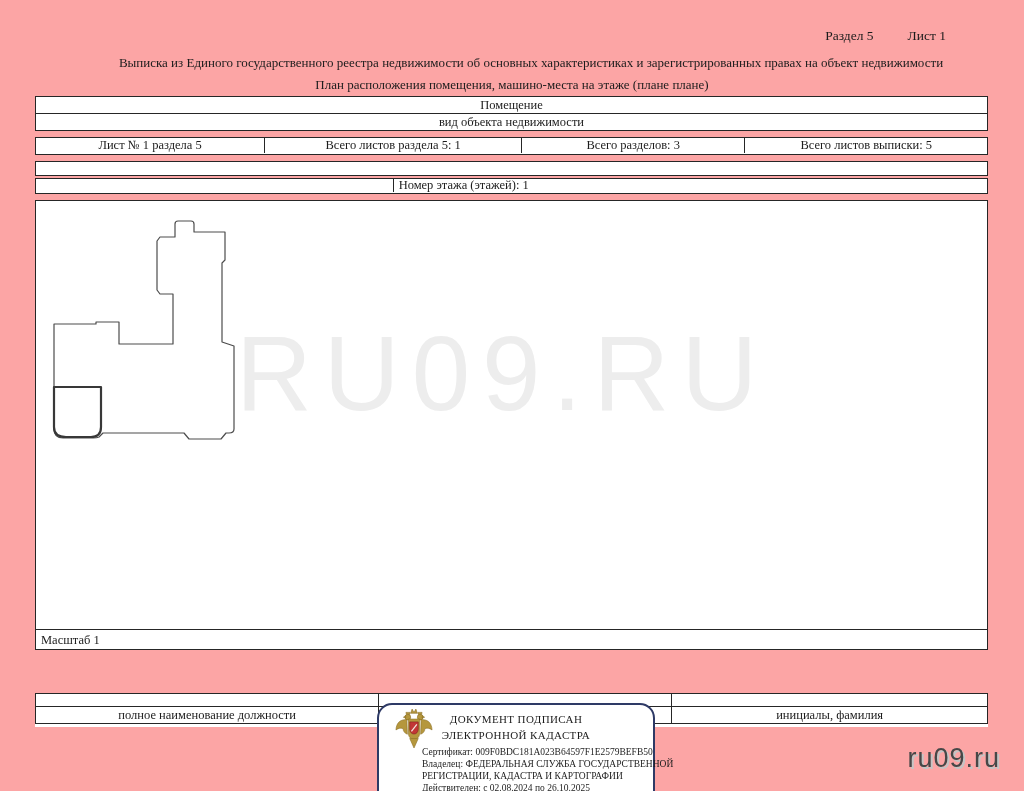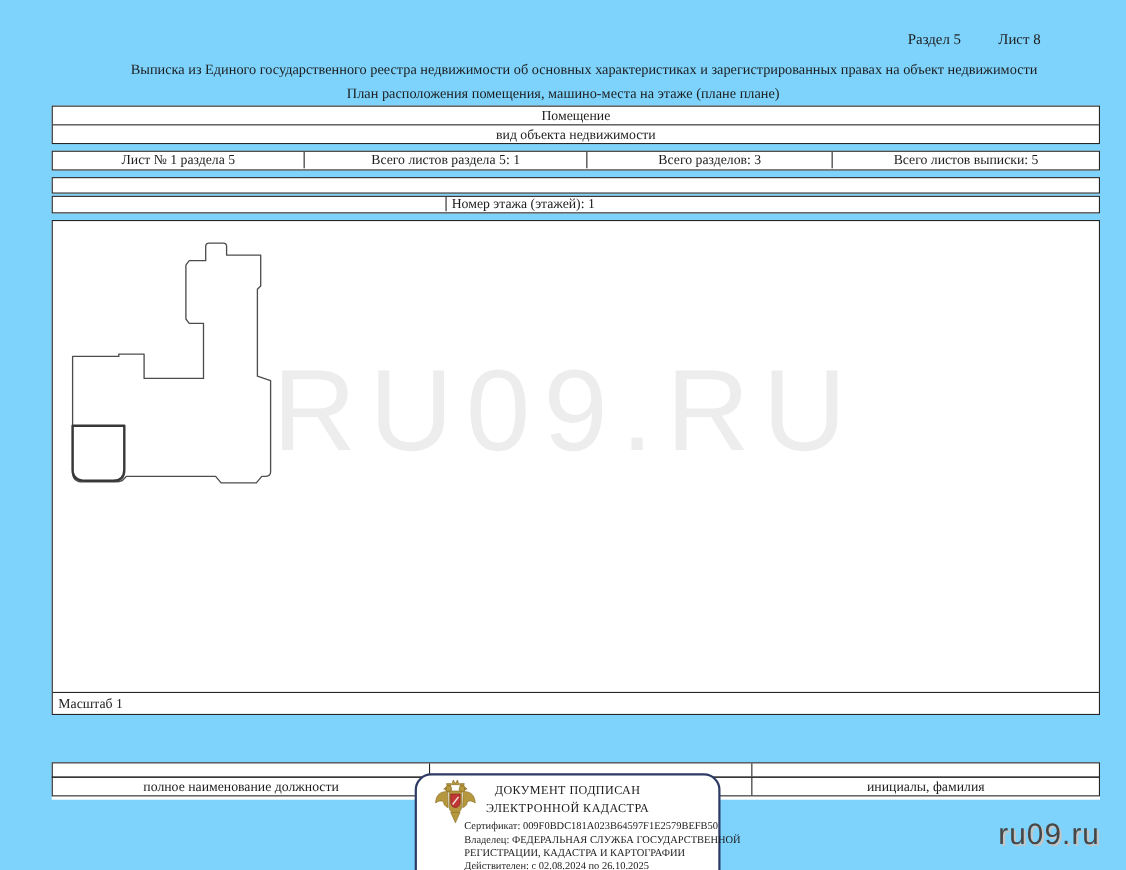--- a/index.html
+++ b/index.html
@@ -1,25 +1,25 @@
 <!DOCTYPE html>
 <html><head>
 <meta charset="utf-8">
 <style>
   html,body{margin:0;padding:0;background:#fff;}
   .sheet{
-    position:relative; width:1024px; height:791px; background:#7dd3fc;
+    position:relative; width:1024px; height:791px; background:#fca5a5;
     font-family:"Liberation Serif", serif; color:#1c1c1c; overflow:hidden;
   }
   
   .hdr-right{position:absolute; top:28px; right:78px; display:flex; gap:34px; font-size:13.5px;}
   .doc-title{position:absolute; top:55px; left:0; width:100%; text-align:center; font-size:13px;padding-left:19px;}
   .doc-subtitle{position:absolute; top:77px; left:0; width:100%; text-align:center; font-size:13px;}
   
-  .tbl{position:absolute; left:35px; width:953px; border:1.5px solid #262626; box-sizing:border-box; background:#fff;margin-left:12px;}
+  .tbl{position:absolute; left:35px; width:953px; border:1.5px solid #262626; box-sizing:border-box; background:#fff;}
   .row{display:flex; width:100%; box-sizing:border-box;}
   .cell{box-sizing:border-box; text-align:center; font-size:12.5px; overflow:hidden; white-space:nowrap;}
   .b-left{border-left:1.5px solid #262626;}
   .b-top{border-top:1.5px solid #262626;}
   #object-table{top:96px;}
   #object-table .cell{width:100%; height:16px; line-height:16px;}
   #sheet-info{top:137px; height:18px;}
   #sheet-info .cell{height:15px; line-height:15px;text-align:center;}
   #empty-band{top:161px; height:15px;}
   #floor-band{top:178px; height:16px;}
@@ -65,21 +65,21 @@
     font-size:27px; color:#474747; text-shadow:2px 2px 0 #c4c4c4; letter-spacing:1px;
   }
 </style>
 </head>
 <body>
 
 <div class="sheet">
 
   <div class="hdr-right">
     <span>Раздел 5</span>
-    <span>Лист 8</span>
+    <span>Лист 1</span>
   </div>
   <div class="doc-title">Выписка из Единого государственного реестра недвижимости об основных характеристиках и зарегистрированных правах на объект недвижимости</div>
   <div class="doc-subtitle">План расположения помещения, машино-места на этаже (плане плане)</div>
 
   <div class="tbl" id="object-table">
     <div class="row">
         <div class="cell">Помещение</div>
       </div>
     <div class="row b-top">
         <div class="cell">вид объекта недвижимости</div>

